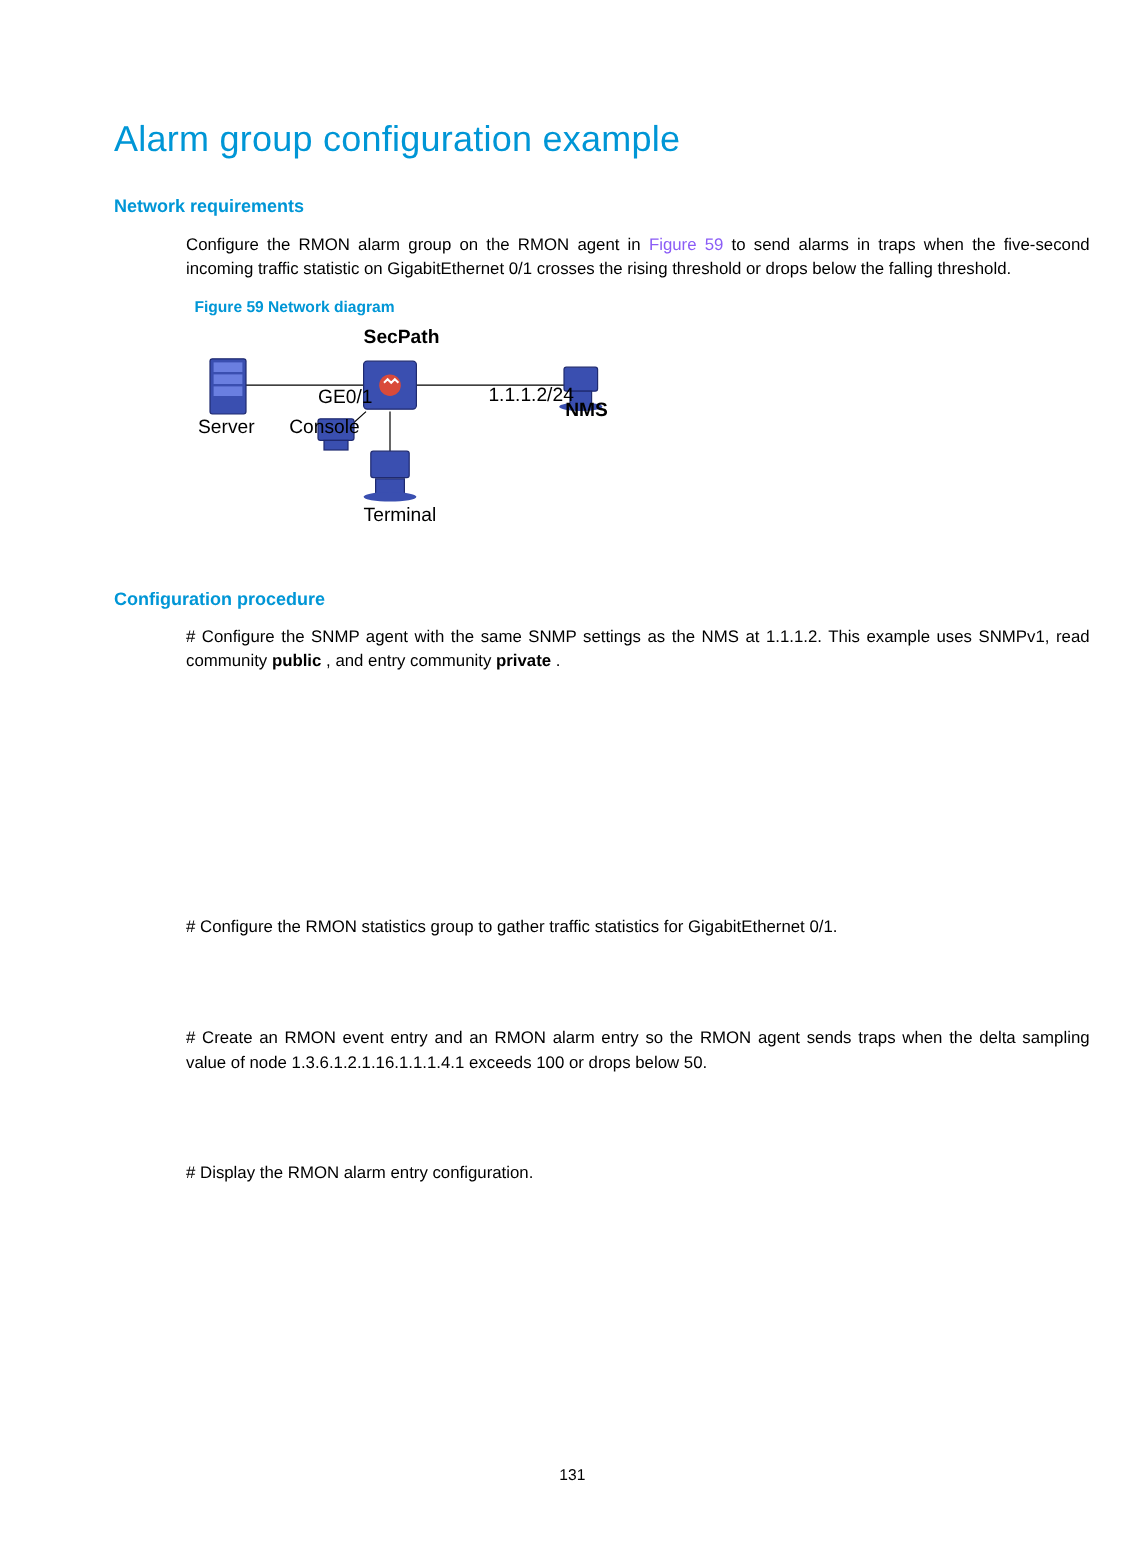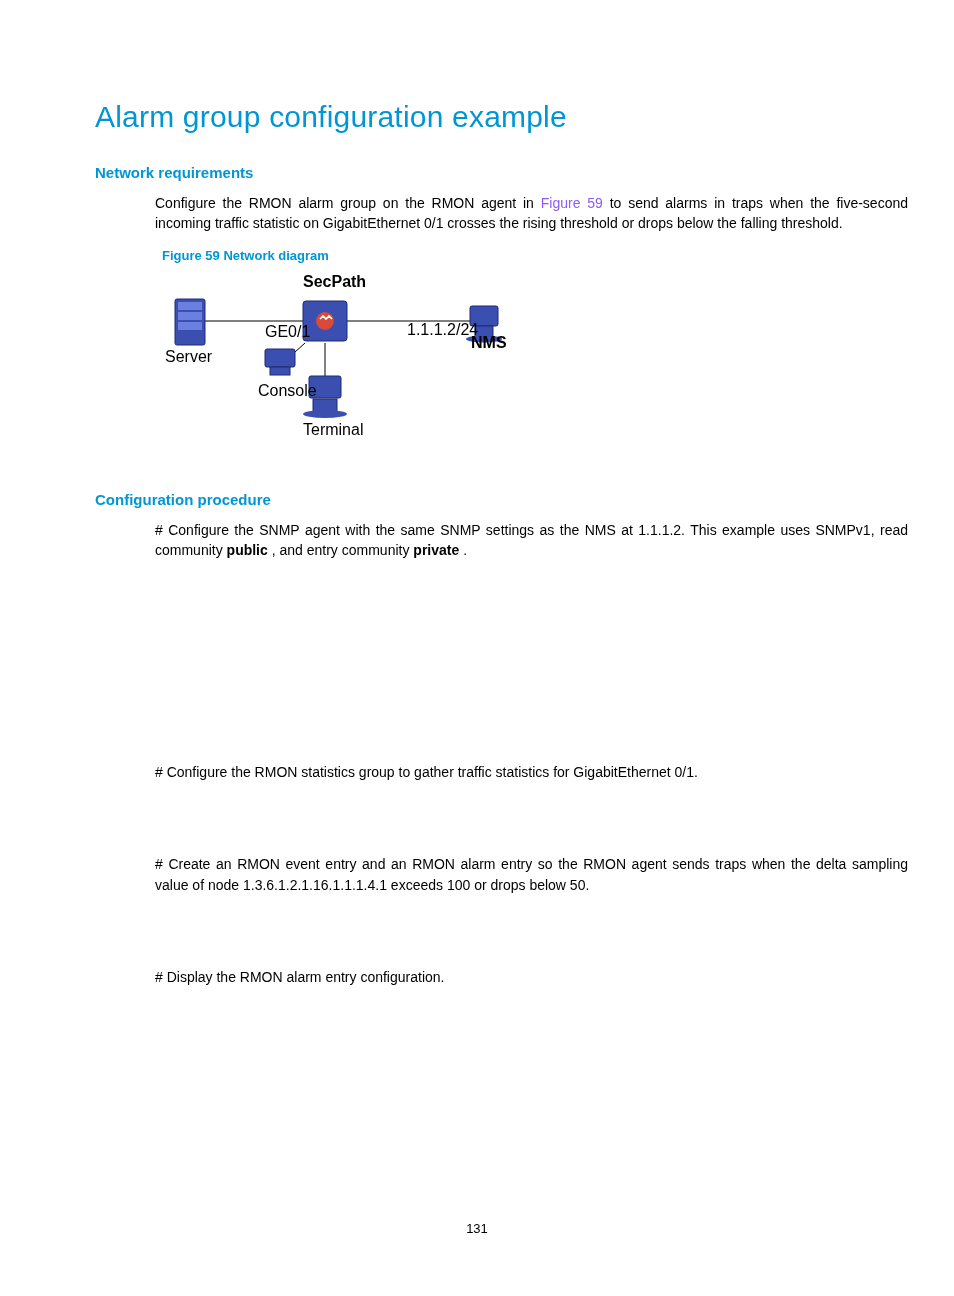--- a/index.html
+++ b/index.html
@@ -120,21 +120,21 @@
         <rect x="154" y="105" width="32" height="22" rx="2" fill="#3a4fb0" stroke="#1f2a70"></rect>
         <rect x="158" y="128" width="24" height="14" fill="#3a4fb0" stroke="#1f2a70"></rect>
         <ellipse cx="170" cy="143" rx="22" ry="4" fill="#3a4fb0"></ellipse>
       </g>
     </svg>
     <div class="dlabel dlabel-bold" style="top:2px; left:148px;">SecPath</div>
     <div class="dlabel" style="top:28px; left:110px;margin-top:24px;">GE0/1</div>
     <div class="dlabel" style="top:50px; left:252px;">1.1.1.2/24</div>
     <div class="dlabel dlabel-bold" style="top:63px; left:316px;">NMS</div>
     <div class="dlabel" style="top:77px; left:10px;">Server</div>
-    <div class="dlabel" style="top:77px; left:103px;margin-top:34px;">Console</div>
+    <div class="dlabel" style="top:77px; left:86px;">Console</div>
     <div class="dlabel" style="top:150px; left:148px;">Terminal</div>
   </div>
 
   <div class="spacer-s"></div>
 
   <h2 class="section">Configuration procedure</h2>
 
   <p class="body-text">
     <span># Configure the SNMP agent with the same SNMP settings as the NMS at 1.1.1.2. This example uses SNMPv1, read community </span>
     <span class="bold">public</span>

